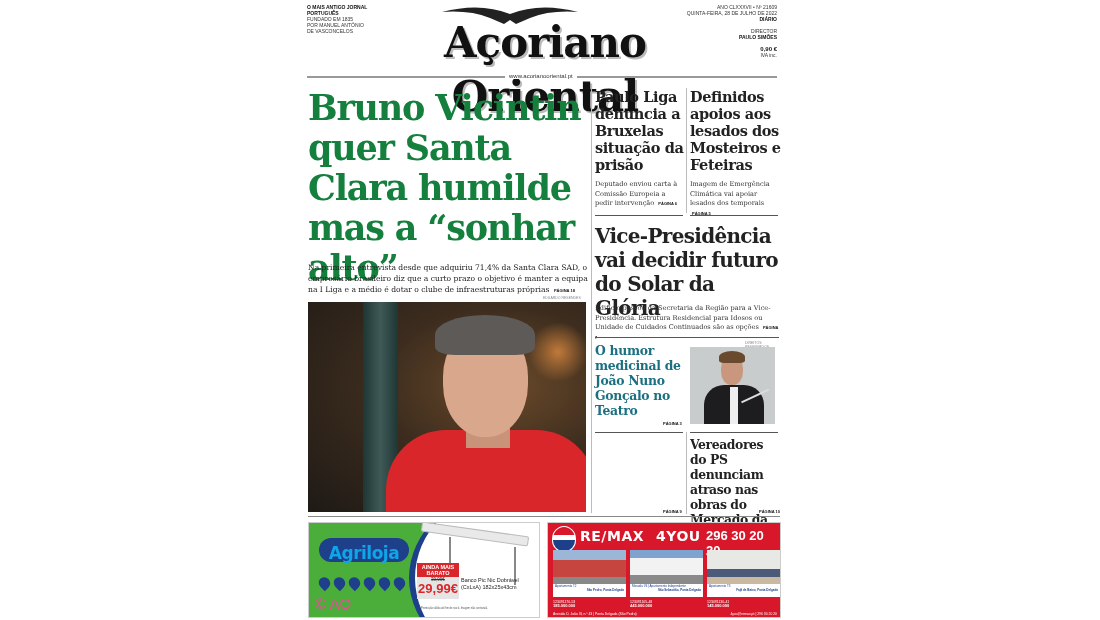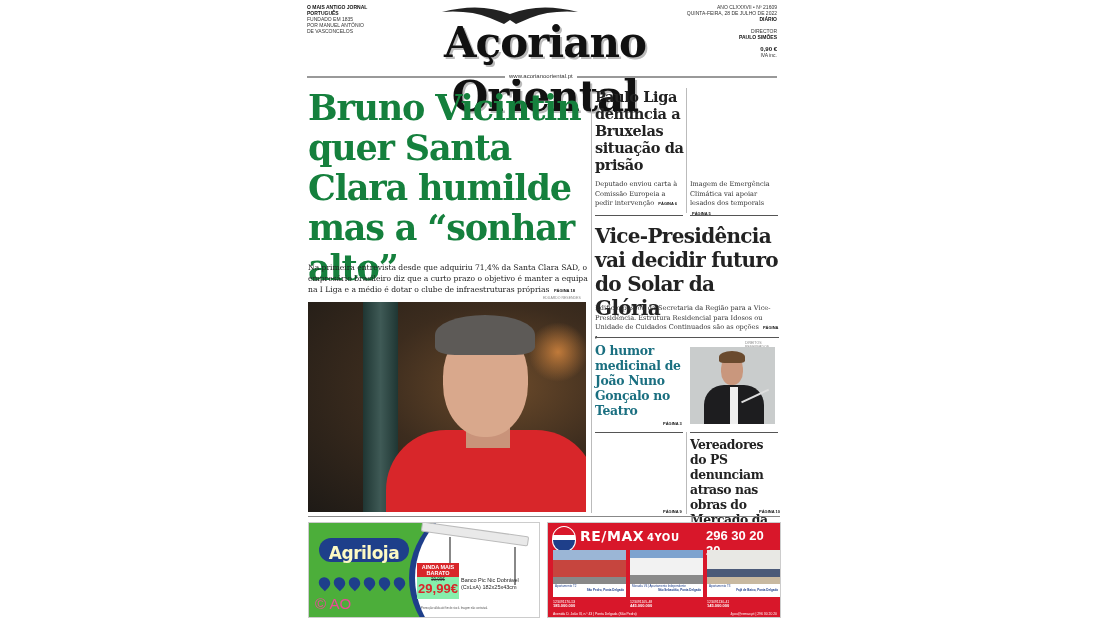--- a/index.html
+++ b/index.html
@@ -48,37 +48,37 @@
   .teatro-photo .shirt { position: absolute; left: 40px; top: 40px; width: 8px; height: 40px; background: #eee; }
   .teatro-photo .head { position: absolute; left: 31px; top: 8px; width: 22px; height: 30px; border-radius: 45%; background: #c9977d; }
   .teatro-photo .hair { position: absolute; left: 29px; top: 4px; width: 26px; height: 12px; border-radius: 50% 50% 20% 20%; background: #6a4a2e; }
   .teatro-photo .baton { position: absolute; left: 50px; top: 48px; width: 30px; height: 1.5px; background: #ddd; transform: rotate(-25deg); }
   .pg { position: absolute; font-family: "Liberation Sans", sans-serif; font-weight: bold; font-size: 4px; color: #111; }
 
   
   .ad-agri { position: absolute; left: 3px; top: 522px; width: 232px; height: 96px; background: #fff; border: 1px solid #ccc; overflow: hidden; }
   .agri-green { position: absolute; left: 0; top: 0; width: 232px; height: 96px; background: #4cae3a; }
   .agri-white { position: absolute; left: 100px; top: -30px; width: 190px; height: 170px; border-radius: 50%; background: #fff; border-left: 6px solid #1e3f8a; }
-  .agri-logo { position: absolute; left: 10px; top: 15px; width: 90px; height: 24px; border-radius: 16px; background: #1e3f8a; color: #fef9c3; font-family: "DejaVu Sans", sans-serif; font-weight: bold; font-size: 17px; text-align: center; line-height: 30px; letter-spacing: -0.5px; }
+  .agri-logo { position: absolute; left: 10px; top: 15px; width: 90px; height: 24px; border-radius: 16px; background: #1e3f8a; color: #0ea5e9; font-family: "DejaVu Sans", sans-serif; font-weight: bold; font-size: 17px; text-align: center; line-height: 30px; letter-spacing: -0.5px; }
   .agri-icons { position: absolute; left: 10px; top: 54px; display: flex; gap: 4px; }
   .agri-icon { width: 11px; height: 12px; border-radius: 50% 50% 50% 0; transform: rotate(-45deg); background: #1e3f8a; }
   .agri-ao { position: absolute; left: 6px; top: 72px; font-family: "Liberation Sans", sans-serif; font-size: 15px; color: #ec4899; }
   .bench { position: absolute; left: 112px; top: 6px; width: 108px; height: 10px; background: #e9e9e9; border: 1px solid #bbb; transform: rotate(8deg); border-radius: 2px; }
   .bench-leg { position: absolute; width: 2px; height: 38px; background: #888; }
-  .agri-badge { position: absolute; left: 108px; top: 40px; width: 42px; height: 36px; background: #86efac; }
+  .agri-badge { position: absolute; left: 108px; top: 40px; width: 42px; height: 36px; background: #e5e5e5; }
   .agri-badge .red { background: #d8262a; color: #fff; font-family: "Liberation Sans", sans-serif; font-weight: bold; font-size: 5.5px; line-height: 6px; text-align: center; padding: 1px 0; }
   .agri-badge .old { font-family: "Liberation Sans", sans-serif; font-size: 4.5px; text-align: center; color: #333; text-decoration: line-through; }
   .agri-badge .price { font-family: "Liberation Sans", sans-serif; font-weight: bold; font-size: 13px; color: #d8262a; text-align: center; line-height: 13px; }
   .agri-prod { position: absolute; left: 152px; top: 54px; width: 78px; font-family: "Liberation Sans", sans-serif; font-size: 5.5px; line-height: 6.5px; color: #222; }
   .agri-fine { position: absolute; left: 112px; top: 84px; width: 118px; font-family: "Liberation Sans", sans-serif; font-size: 2.6px; line-height: 3px; color: #555; }
 
   .ad-remax { position: absolute; left: 242px; top: 522px; width: 234px; height: 96px; background: #d8172a; border: 1px solid #ccc; overflow: hidden; }
   .rm-balloon { position: absolute; left: 4px; top: 3px; width: 24px; height: 26px; border-radius: 50% 50% 45% 45%; background: linear-gradient(180deg,#d8172a 0 35%,#fff 35% 55%,#1e3f8a 55%); border: 1px solid #fff; }
   .rm-brand { position: absolute; left: 32px; top: 5px; font-family: "DejaVu Sans", sans-serif; font-weight: bold; font-size: 14px; color: #fff; letter-spacing: 0.5px; }
-  .rm-brand .sub { font-size: 10px; margin-left: 3px; }
+  .rm-brand .sub { font-size: 14px; margin-left: 12px; }
   .rm-phone { position: absolute; left: 158px; top: 5px; font-family: "Liberation Sans", sans-serif; font-weight: bold; font-size: 13px; color: #fff; }
   .rm-cards { position: absolute; left: 5px; top: 27px; display: flex; gap: 4px; }
   .rm-card { width: 73px; height: 47px; background: #fff; position: relative; }
   .rm-img { width: 73px; height: 34px; }
   .rm-img.a { background: linear-gradient(180deg,#9bb6d6 0 30%,#c6453e 30% 80%,#888 80%); }
   .rm-img.b { background: linear-gradient(180deg,#7ea3cf 0 25%,#f2f2f2 25% 75%,#8a8a8a 75%); }
   .rm-img.c { background: linear-gradient(180deg,#e8e8e4 0 55%,#4b5a78 55% 80%,#c8b9a0 80%); }
   .rm-cap { font-family: "Liberation Sans", sans-serif; font-size: 3px; line-height: 4px; color: #1e3f8a; padding: 0 2px; }
   .rm-cap .loc { font-weight: bold; text-align: right; }
   .rm-prices { position: absolute; left: 5px; top: 77px; display: flex; gap: 4px; }
@@ -138,20 +138,21 @@
   <div class="vsep" style="left:286px; top:88px; height:425px;"></div>
   <div class="vsep" style="left:381px; top:88px; height:125px;"></div>
   <div class="vsep" style="left:381px; top:432px; height:82px;"></div>
 
   <div class="sm-title" style="left:290px; top:88px; width:92px;">Paulo Liga denuncia a Bruxelas situação da prisão</div>
   <div class="sm-text" style="left:290px; top:180px; width:90px;">
     <span>Deputado enviou carta à Comissão Europeia a pedir intervenção</span>
     <span class="page-ref">PÁGINA 6</span>
   </div>
 
+  <div class="sm-title" style="left:385px; top:88px; width:92px;">Definidos apoios aos lesados dos Mosteiros e Feteiras</div>
   <div class="sm-text" style="left:385px; top:180px; width:92px;">
     <span>Imagem de Emergência Climática vai apoiar lesados dos temporais</span>
     <span class="page-ref">PÁGINA 5</span>
   </div>
 
   <div class="hsep" style="left:290px; top:215px; width:88px; height:1px;"></div>
   <div class="hsep" style="left:385px; top:215px; width:88px; height:1px;"></div>
 
   <div class="md-title">Vice-Presidência vai decidir futuro do Solar da Glória</div>
   <div class="sm-text" style="left:290px; top:304px; width:185px;">

